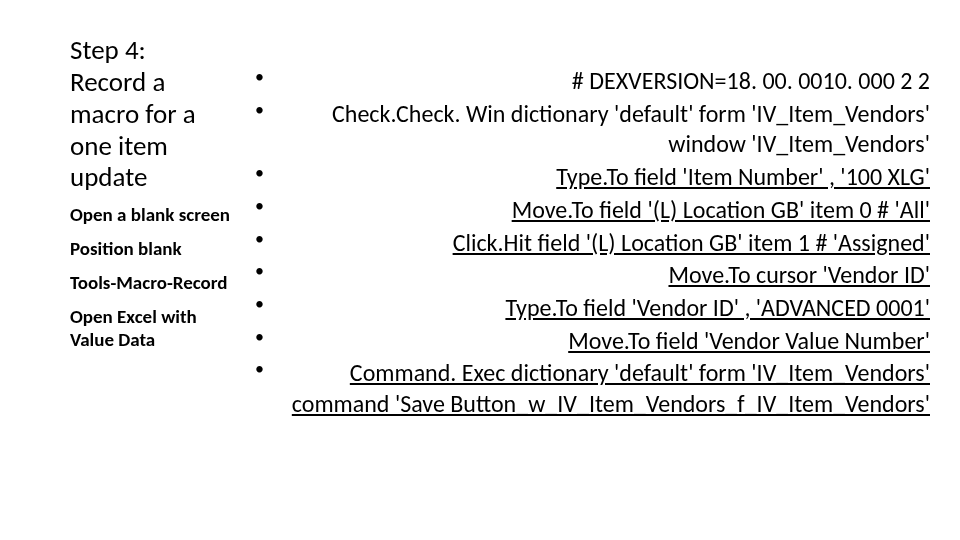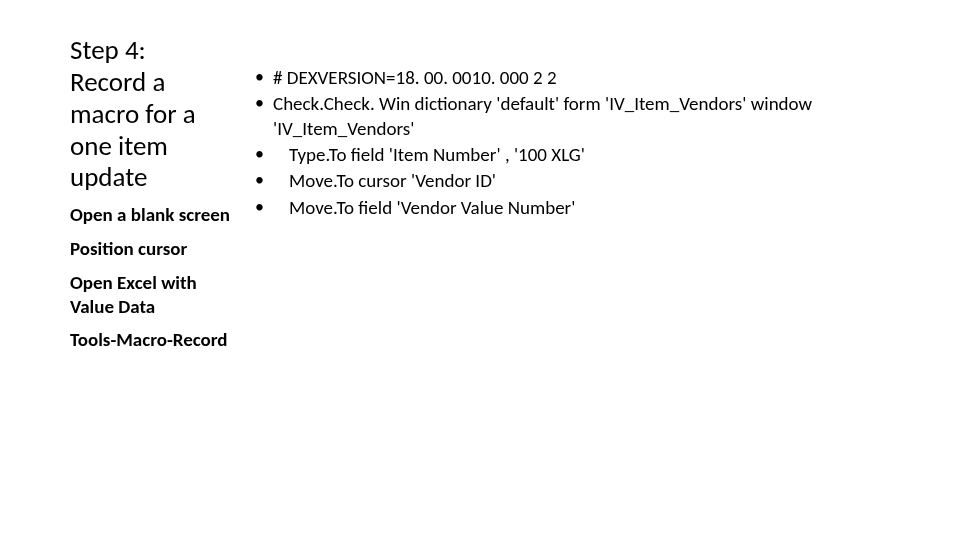--- a/index.html
+++ b/index.html
@@ -40,60 +40,66 @@
   .right-col {
     flex: 1;
     padding-top: 32px;
   }
   ul.mlist {
     list-style: none;
     margin: 0;
     padding: 0;
   }
   ul.mlist > li {
-    font-size: 19px;
+    font-size: 24px;
     line-height: 1.28;
     position: relative;
     padding-left: 18px;
     margin: 0 0 2px 0;
+    text-align: right;
   }
   ul.mlist > li::before {
     content: "•";
     position: absolute;
     left: 0;
     top: 0;
     font-size: 18px;
     line-height: 1.28;
   }
   ul.mlist > li.indent {
     padding-left: 18px;
   }
   ul.mlist > li.indent .txt {
     padding-left: 16px;
     display: inline-block;
+    text-decoration: underline;
   }
   ul.mlist > li .txt {
     display: inline-block;
   }
 </style>
 </head>
 <body>
 
 <div class="slide">
   <div class="left-col">
     <div class="title">Step 4:<br>Record a macro for a one item update</div>
     <div id="subs-container">
         <p class="sub">Open a blank screen</p>
-        <p class="sub">Position cursor</p>
+        <p class="sub">Position blank</p>
+        <p class="sub">Tools-Macro-Record</p>
         <p class="sub">Open Excel with Value Data</p>
-        <p class="sub">Tools-Macro-Record</p>
       </div>
   </div>
   <div class="right-col">
     <ul class="mlist" id="macro-list">
         <li><span class="txt"># DEXVERSION=18. 00. 0010. 000 2 2</span></li>
         <li><span class="txt">Check.Check. Win dictionary 'default'  form 'IV_Item_Vendors' window 'IV_Item_Vendors'</span></li>
         <li class="indent"><span class="txt">Type.To field 'Item Number' , '100 XLG'</span></li>
+        <li class="indent"><span class="txt">Move.To field '(L) Location GB' item 0  # 'All'</span></li>
+        <li class="indent"><span class="txt">Click.Hit field '(L) Location GB' item 1  # 'Assigned'</span></li>
         <li class="indent"><span class="txt">Move.To cursor 'Vendor ID'</span></li>
+        <li class="indent"><span class="txt">Type.To field 'Vendor ID' , 'ADVANCED 0001'</span></li>
         <li class="indent"><span class="txt">Move.To field 'Vendor Value Number'</span></li>
+        <li class="indent"><span class="txt">Command. Exec dictionary 'default'  form 'IV_Item_Vendors' command 'Save Button_w_IV_Item_Vendors_f_IV_Item_Vendors'</span></li>
       </ul>
   </div>
 </div>
 
 </body></html>

